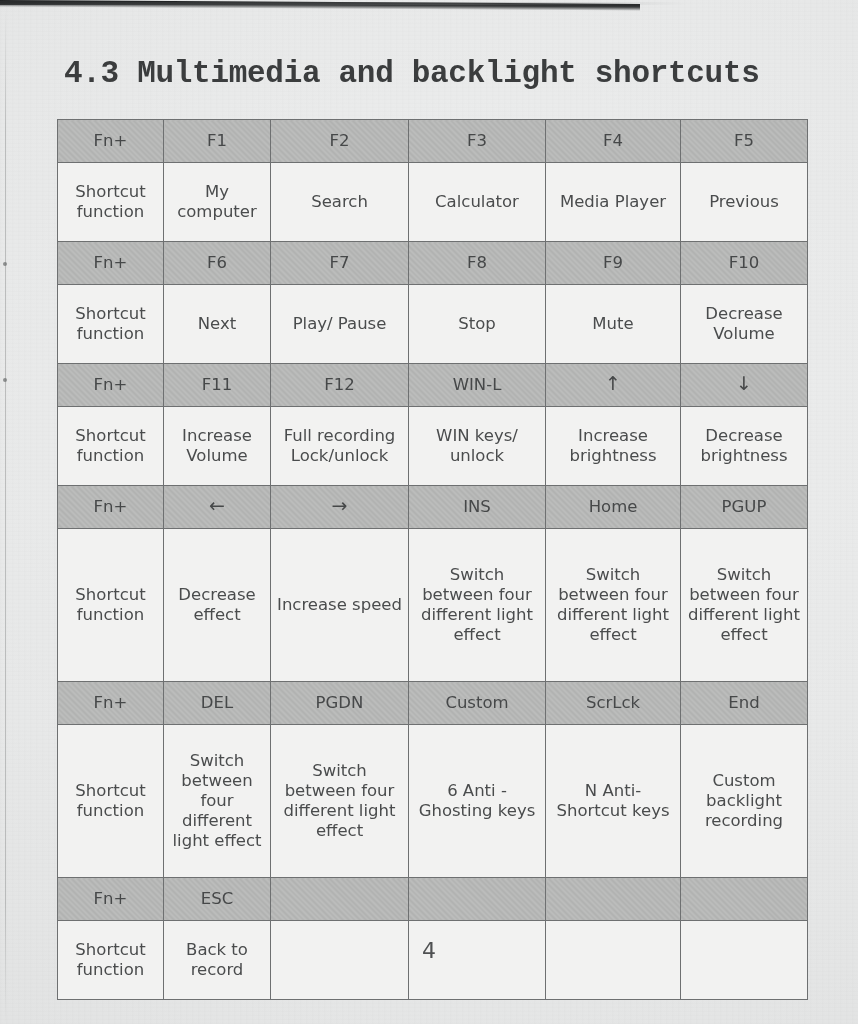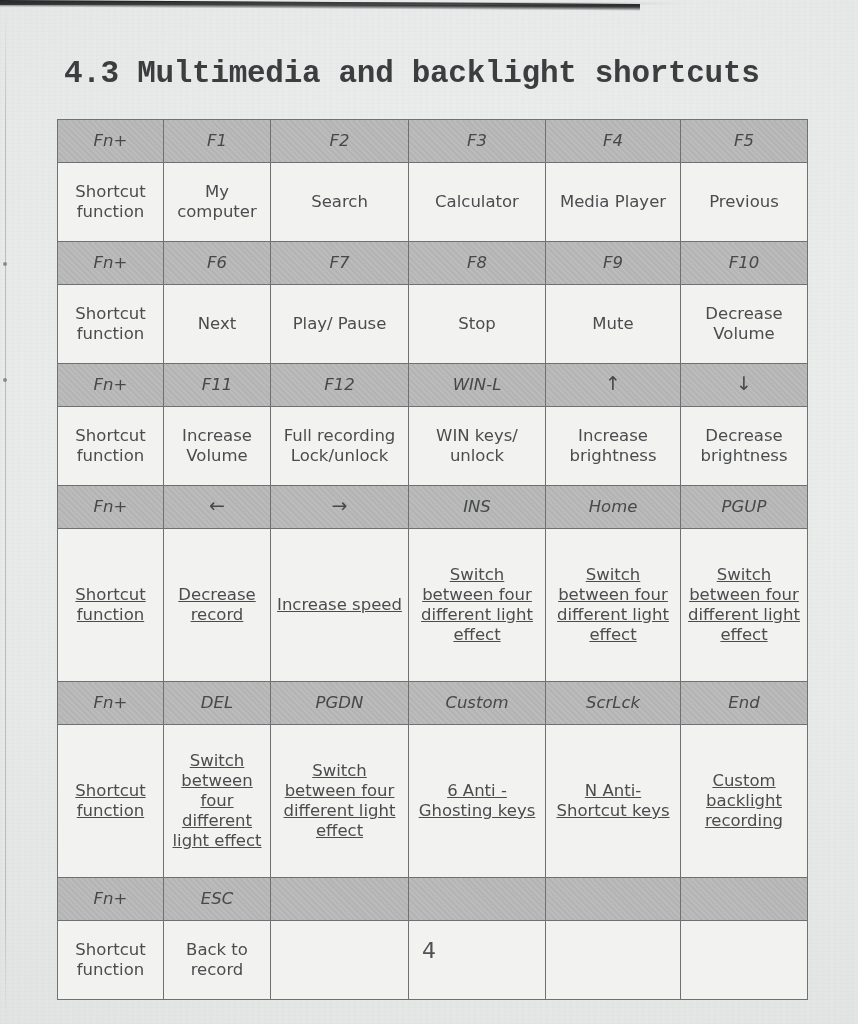--- a/index.html
+++ b/index.html
@@ -110,28 +110,26 @@
   col.c2 { width: 138px; }
   col.c3 { width: 137px; }
   col.c4 { width: 135px; }
   col.c5 { width: 127px; }
 
   tr.keyrow td {
     background: #b4b5b4;
     height: 36px;
     color: #464849;
     background-image: repeating-linear-gradient(45deg, rgba(255,255,255,.10) 0 2px, rgba(0,0,0,.015) 2px 4px);
-    font-style: italic;
   }
   tr.funcrow td {
     height: 72px;
   }
   tr.funcrow.tall td {
     height: 146px;
-    text-decoration: underline;
   }
   td.empty {
     border: none;
     background: transparent;
   }
   td .arrow {
     font-size: 19px;
     line-height: 1;
     display: inline-block;
   }
@@ -235,21 +233,21 @@
       <tr class="keyrow">
         <td>Fn+</td>
         <td class="arrowcell"><span class="arrow">←</span></td>
         <td class="arrowcell"><span class="arrow">→</span></td>
         <td>INS</td>
         <td>Home</td>
         <td>PGUP</td>
       </tr>
       <tr class="funcrow tall">
         <td>Shortcut function</td>
-        <td>Decrease record</td>
+        <td>Decrease effect</td>
         <td>Increase speed</td>
         <td>Switch between four different light effect</td>
         <td>Switch between four different light effect</td>
         <td>Switch between four different light effect</td>
       </tr>
 
       <tr class="keyrow">
         <td>Fn+</td>
         <td>DEL</td>
         <td>PGDN</td>

